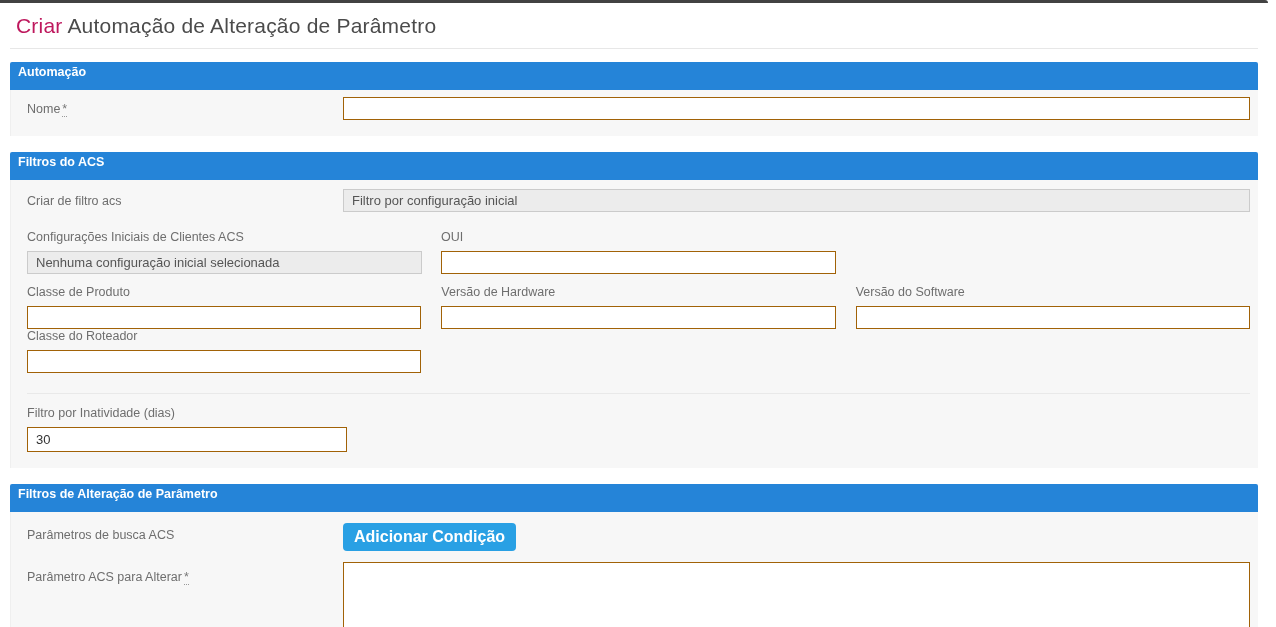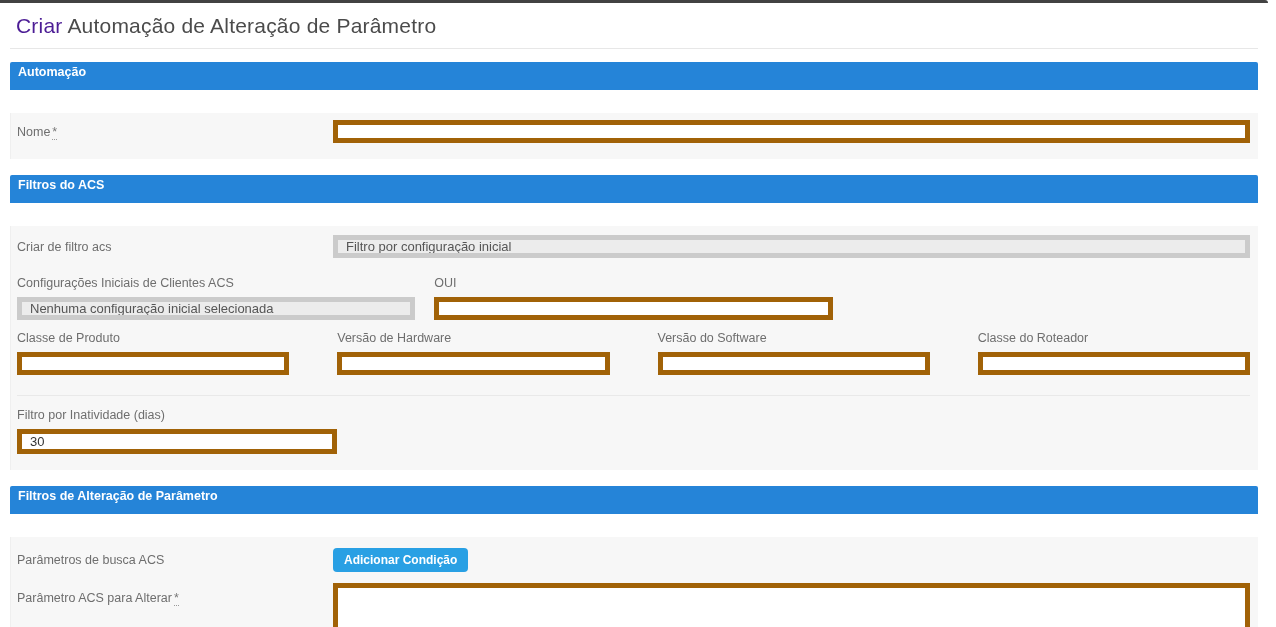--- a/index.html
+++ b/index.html
@@ -2,69 +2,69 @@
 <html><head>
 <meta charset="utf-8">
 <style>
   * { box-sizing: border-box; margin: 0; padding: 0; }
   html, body { width: 1276px; height: 627px; overflow: hidden; background: #fff; }
   body { font-family: "Liberation Sans", sans-serif; font-size: 13px; color: #555; }
 
   .top-strip { width: 1268px; height: 3px; background: #424242; border-radius: 0 6px 0 0; }
 
   .page-title { margin: 11px 0 0 16px; font-size: 21px; font-weight: 400; letter-spacing: .2px; }
-  .page-title .prefix { color: #4c1d95; }
+  .page-title .prefix { color: #be185d; }
   .page-title .main   { color: #4b4b4b; }
   .title-divider { width: 1248px; margin: 10px 0 0 10px; border-bottom: 1px solid #e7e7e7; }
 
   .panel { width: 1248px; margin: 13px 18px 16px 10px; }
   .panel-header {
     height: 28px; line-height: 20px; padding-left: 8px;
     background: #2584d8; color: #fff;
     font-size: 12.5px; font-weight: 700;
     border-radius: 2px 2px 0 0;
   }
-  .panel-body { background: #f7f7f7; padding: 7px 8px 16px 6px; border-left: 1px solid #efefef; margin-top: 23px; }
+  .panel-body { background: #f7f7f7; padding: 7px 8px 16px 16px; border-left: 1px solid #efefef; }
 
   label.f-label { display: block; font-size: 12.5px; color: #6e6e6e; }
   .req { color: #777; border-bottom: 1px dotted #999; margin-left: 2px; }
 
   input.txt, textarea.txt {
     width: 100%; height: 23px;
-    border: 5px solid #a16207; background: #fff; color: #444;
+    border: 1px solid #a16207; background: #fff; color: #444;
     font-family: "Liberation Sans", sans-serif; font-size: 13px;
     padding: 0 8px; outline: none;
   }
   input.txt:disabled, input.txt.readonly {
     background: #ececec; border-color: #cbcbcb; color: #555;
   }
 
   .row-side { display: flex; align-items: center; }
   .row-side .label-col { width: 316px; flex: 0 0 316px; padding-top: 1px; }
   .row-side .input-col { flex: 1; }
 
   .row-top { display: flex; align-items: flex-start; }
   .row-top .label-col { width: 316px; flex: 0 0 316px; padding-top: 8px; }
   .row-top .input-col { flex: 1; }
 
   .stack .f-label { margin-bottom: 7px; }
 
   .grid-3 { display: grid; grid-template-columns: repeat(3, 1fr); column-gap: 19px; }
-  .grid-4 { display: grid; grid-template-columns: repeat(4, 1fr); column-gap: 20px; gap: 48px; }
+  .grid-4 { display: grid; grid-template-columns: repeat(3, 1fr); column-gap: 20px; }
 
   .mt-row1 { margin-top: 2px; }
   .mt-row2 { margin-top: 18px; }
   .mt-row3 { margin-top: 11px; }
   .hr { border-top: 1px solid #e9e9e9; margin: 20px 0 12px 0; }
   .inactivity input.txt { width: 320px; height: 25px; color: #333; }
 
   .btn-primary {
     display: inline-block; border: none; cursor: pointer;
     background: #29a0e4; color: #fff;
-    font-family: "Liberation Sans", sans-serif; font-size: 12px; font-weight: 700;
+    font-family: "Liberation Sans", sans-serif; font-size: 16px; font-weight: 700;
     padding: 5px 11px; border-radius: 4px;
   }
   .btn-row { margin-top: 4px; }
   .ta-row { margin-top: 11px; }
   textarea.txt { height: 222px; resize: none; display: block; }
 </style>
 </head>
 <body>
 
 <div class="top-strip"></div>

